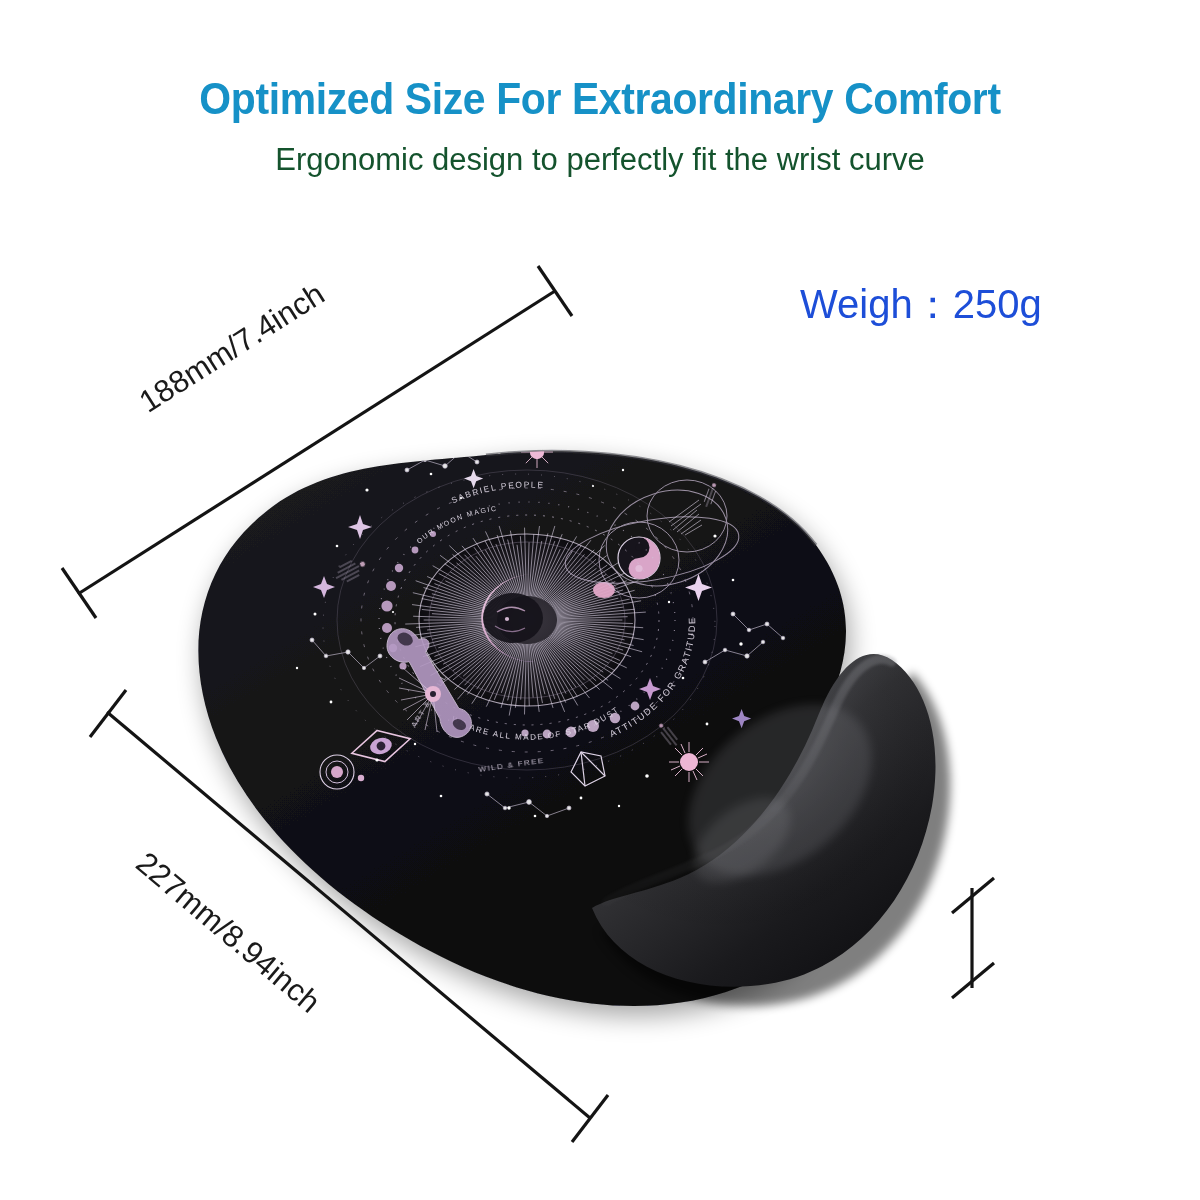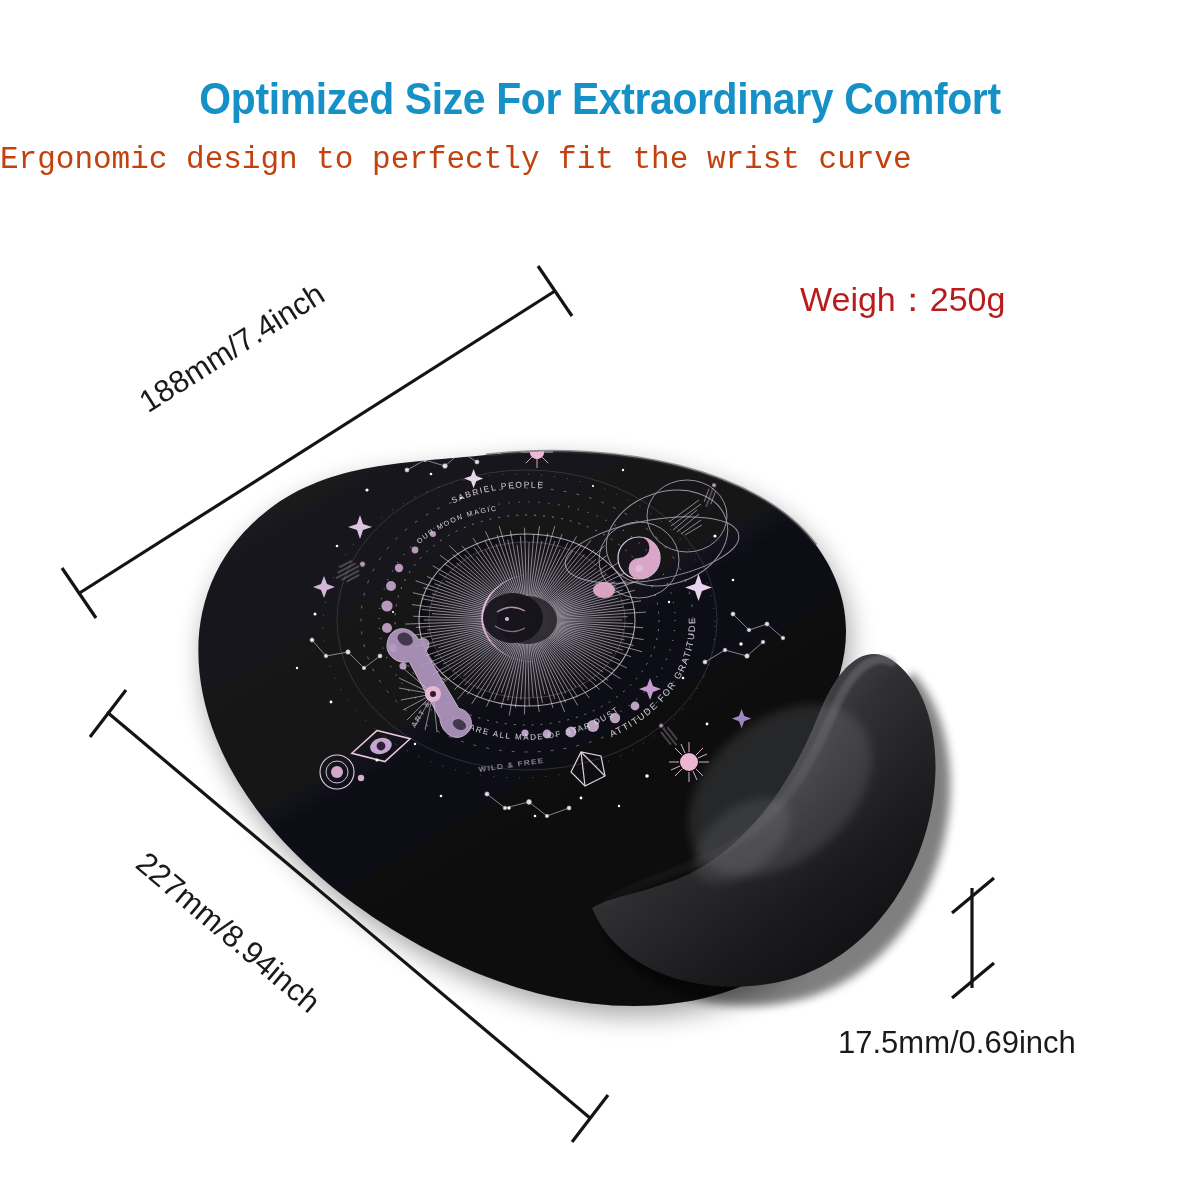--- a/index.html
+++ b/index.html
@@ -19,29 +19,30 @@
     font-size:44px;
     font-weight:bold;
     letter-spacing:-0.4px;
     color:#1691c7;
     font-family:"Liberation Sans", sans-serif;
     transform:scaleX(.93);
     white-space:nowrap;
   }
   .subtitle{
     position:absolute;left:0;top:142px;width:1200px;
+    text-align:center;
     font-size:31px;
-    color:#c2410c;
-    font-family:Liberation Mono, monospace;
+    color:#14532d;
+    font-family:Liberation Sans, sans-serif;
     white-space:nowrap;
   }
   .weigh{
     position:absolute;left:800px;top:277px;
-    font-size:34px;
-    color:#b91c1c;
+    font-size:40px;
+    color:#1d4ed8;
     font-family:"Liberation Sans", sans-serif;
     white-space:nowrap;
   }
 
   
   .dim-label{
     position:absolute;
     font-size:31px;
     color:#1a1a1a;
     white-space:nowrap;
@@ -72,21 +73,20 @@
   <div class="title">Optimized Size For Extraordinary Comfort</div>
 
   <div class="subtitle">Ergonomic design to perfectly fit the wrist curve</div>
 
   <div class="weigh">Weigh：250g</div>
 
   <div class="dim-label" id="label-188">188mm/7.4inch</div>
 
   <div class="dim-label" id="label-227">227mm/8.94inch</div>
 
-  <div class="dim-label" id="label-175">17.5mm/0.69inch</div>
 
   <svg id="vec" viewBox="0 0 1200 1200">
     <defs>
 
       <linearGradient id="padGrad" x1="0.15" y1="0" x2="0.85" y2="1">
         <stop offset="0" stop-color="#1b1b20"></stop>
         <stop offset="0.45" stop-color="#111114"></stop>
         <stop offset="1" stop-color="#08080a"></stop>
       </linearGradient>
 

